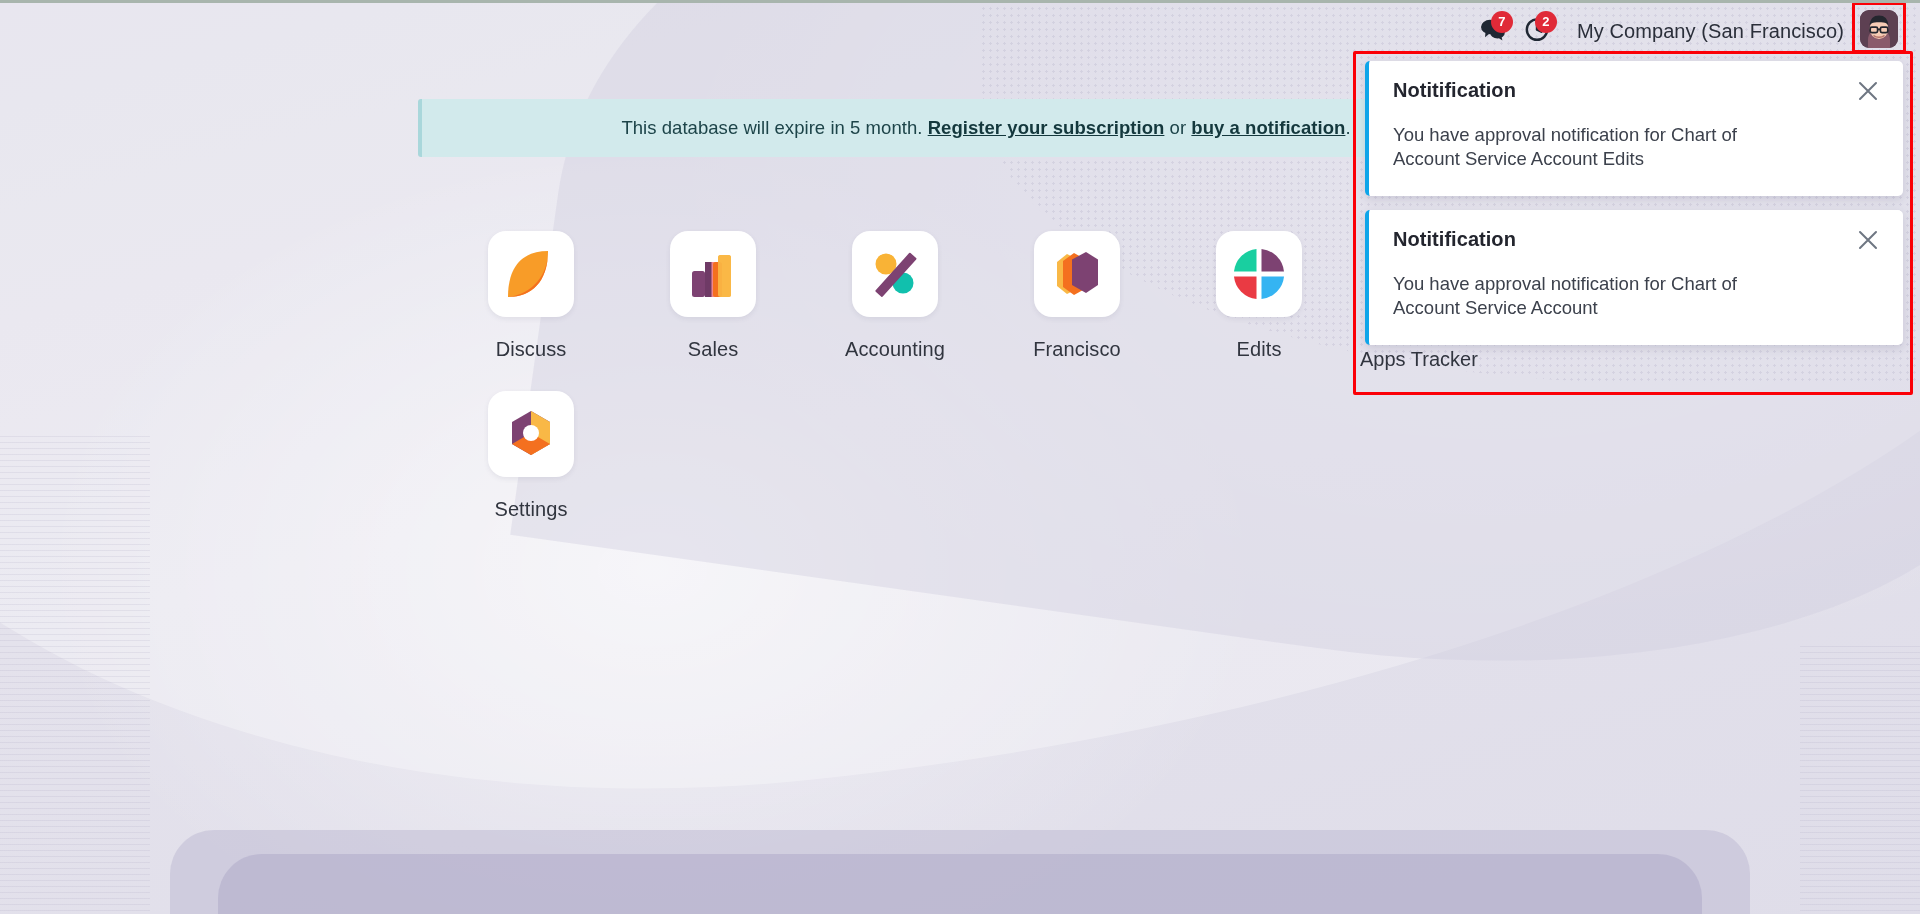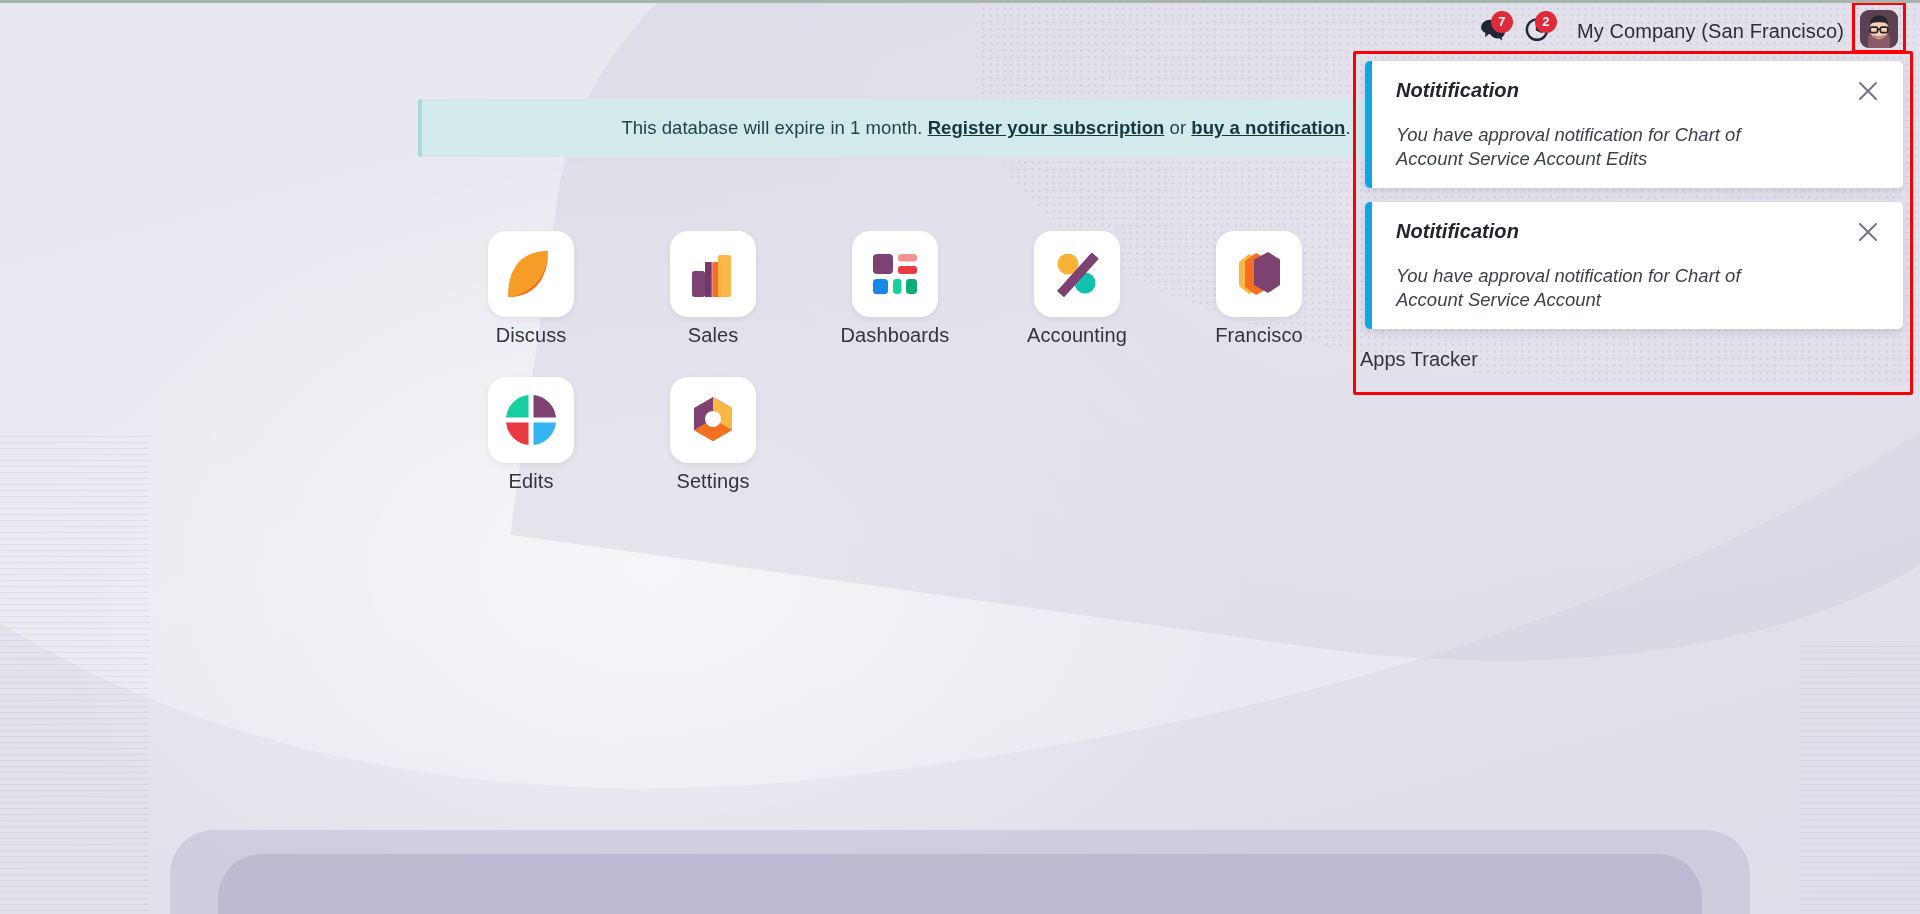--- a/index.html
+++ b/index.html
@@ -174,21 +174,21 @@
   }
   .app-tile {
     width: 86px; height: 86px;
     background: #ffffff;
     border-radius: 18px;
     display: flex; align-items: center; justify-content: center;
     box-shadow: 0 2px 5px rgba(90,85,120,0.10);
   }
   .app-tile svg { display: block; }
   .app-label {
-    margin-top: 7px;
+    margin-top: 21px;
     font-size: 20px;
     color: #31353f;
     letter-spacing: 0.1px;
   }
 
   
   .occluded-label {
     position: absolute;
     left: 1360px; top: 345px;
     font-size: 20px;
@@ -210,25 +210,24 @@
     position: absolute;
     left: 1365px; top: 58px;
     width: 538px;
     display: flex; flex-direction: column;
     gap: 14px;
     z-index: 41;
   }
   .notif-card {
     position: relative;
     background: #ffffff;
-    border-left: 7px solid #0ea5e9;
+    border-left: 4px solid #0ea5e9;
     border-radius: 5px;
-    padding: 18px 22px 16px 24px;
+    padding: 18px 22px 24px 24px;
     box-shadow: 0 3px 10px rgba(70,65,100,0.16);
-    font-style: italic;
   }
   .notif-head {
     display: flex; align-items: flex-start; justify-content: space-between;
     gap: 12px;
   }
   .notif-title {
     font-size: 20px;
     font-weight: 700;
     color: #23252e;
     letter-spacing: 0.05px;
@@ -305,21 +304,21 @@
             <path d="M14 25.8 C15.8 27.8 22.2 27.8 24 25.8" fill="none" stroke="#b5736a" stroke-width="1.5" stroke-linecap="round"></path>
           </svg>
         </span>
       </div>
       <div class="avatar-highlight"></div>
     </div>
   </div>
 
   <div class="expiry-banner">
     <div class="expiry-text">
-      <span>This database will expire in 1 month.</span>
+      <span>This database will expire in 5 month.</span>
       <span class="expiry-link">Register your subscription</span>
       <span>or</span>
       <span class="expiry-link">buy a notification</span><span>.</span>
     </div>
   </div>
 
   <div class="app-grid">
 
     <div class="app-item">
       <div class="app-tile">
@@ -342,35 +341,20 @@
             <rect x="21" y="17" width="6.5" height="35" fill="#6f3a66"></rect>
             <rect x="34" y="10" width="13" height="42" rx="2.5" fill="#f9b846"></rect>
             <rect x="29" y="17" width="9" height="35" rx="2.5" fill="#f4701f"></rect>
             <rect x="34" y="10" width="13" height="42" rx="2.5" fill="#f9b846" opacity="0.9"></rect>
           </svg>
         </span>
       </div>
       <div class="app-label">Sales</div>
     </div>
 
-    <div class="app-item">
-      <div class="app-tile">
-        <span>
-          <svg width="58" height="58" viewBox="0 0 58 58">
-            <rect x="7" y="9" width="20" height="20" rx="4" fill="#7d4272"></rect>
-            <rect x="32" y="9" width="19" height="7.5" rx="3.2" fill="#f4928f"></rect>
-            <rect x="32" y="21" width="19" height="8" rx="3.2" fill="#ea3a43"></rect>
-            <rect x="7" y="34" width="15" height="15" rx="3.6" fill="#1887ea"></rect>
-            <rect x="27" y="34" width="8.5" height="15" rx="3.4" fill="#19cfa0"></rect>
-            <rect x="40" y="34" width="11" height="15" rx="3.4" fill="#0cab78"></rect>
-          </svg>
-        </span>
-      </div>
-      <div class="app-label">Dashboards</div>
-    </div>
 
     <div class="app-item">
       <div class="app-tile">
         <span>
           <svg width="58" height="58" viewBox="0 0 58 58">
             <circle cx="20" cy="19" r="10.5" fill="#f9b336"></circle>
             <circle cx="37" cy="38" r="10.5" fill="#11c0ad"></circle>
             <rect x="25.5" y="3" width="9.5" height="52" rx="1" fill="#7d4272" transform="rotate(42 29 29)"></rect>
           </svg>
         </span>

